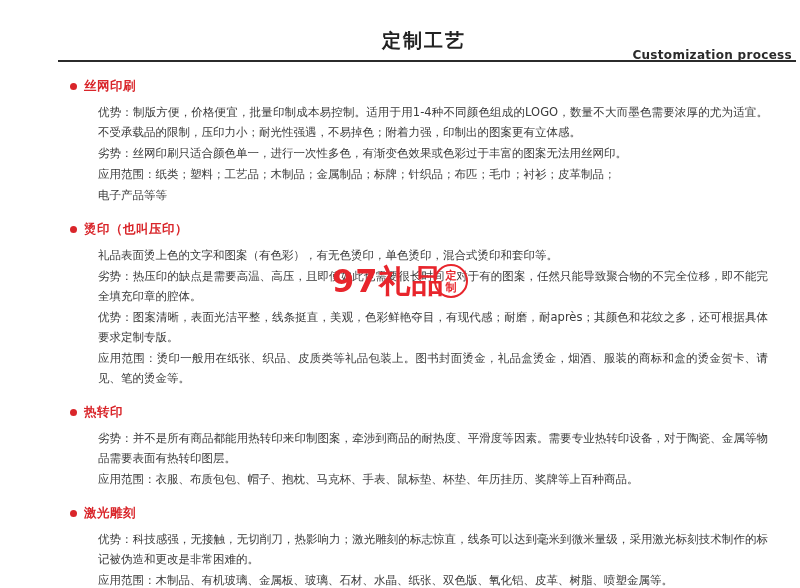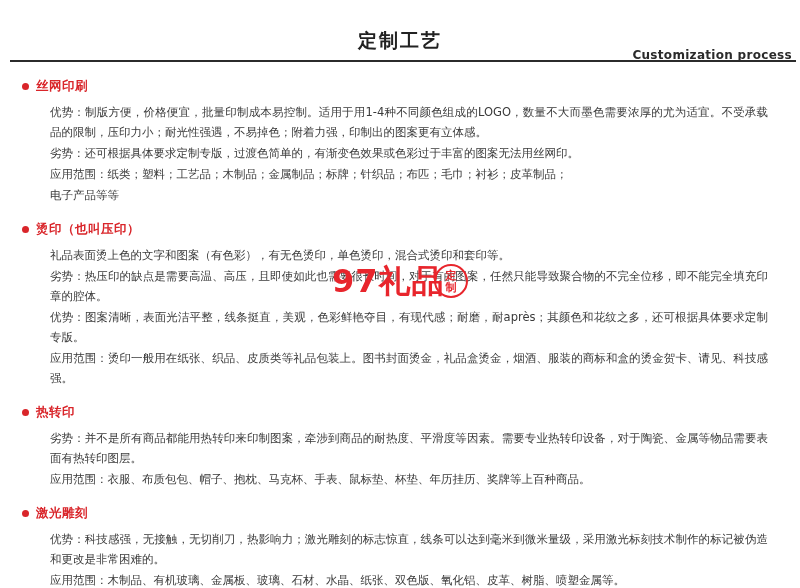--- a/index.html
+++ b/index.html
@@ -13,20 +13,21 @@
     font-family: "DejaVu Sans", "Liberation Sans", sans-serif;
     color: #333333;
     overflow: hidden;
     position: relative;
   }
   .page {
     position: relative;
     width: 800px;
     height: 588px;
     box-sizing: border-box;
+    padding-left: 48px;
   }
 
   
   .header {
     position: relative;
     padding-top: 28px;
     height: 62px;
     box-sizing: border-box;
   }
   .header-title {
@@ -144,36 +145,36 @@
 
   <div class="content">
 
     <div class="section">
       <div class="section-head">
         <span class="bullet"></span>
         <span class="section-title">丝网印刷</span>
       </div>
       <div class="para-list">
         <p class="para">优势：制版方便，价格便宜，批量印制成本易控制。适用于用1-4种不同颜色组成的LOGO，数量不大而墨色需要浓厚的尤为适宜。不受承载品的限制，压印力小；耐光性强遇，不易掉色；附着力强，印制出的图案更有立体感。</p>
-        <p class="para">劣势：还可根据具体要求定制专版，过渡色简单的，有渐变色效果或色彩过于丰富的图案无法用丝网印。</p>
+        <p class="para">劣势：丝网印刷只适合颜色单一，进行一次性多色，有渐变色效果或色彩过于丰富的图案无法用丝网印。</p>
         <p class="para">应用范围：纸类；塑料；工艺品；木制品；金属制品；标牌；针织品；布匹；毛巾；衬衫；皮革制品；</p>
         <p class="para">电子产品等等</p>
       </div>
     </div>
 
     <div class="section">
       <div class="section-head">
         <span class="bullet"></span>
         <span class="section-title">烫印（也叫压印）</span>
       </div>
       <div class="para-list">
         <p class="para">礼品表面烫上色的文字和图案（有色彩），有无色烫印，单色烫印，混合式烫印和套印等。</p>
         <p class="para">劣势：热压印的缺点是需要高温、高压，且即使如此也需要很长时间，对于有的图案，任然只能导致聚合物的不完全位移，即不能完全填充印章的腔体。</p>
         <p class="para">优势：图案清晰，表面光洁平整，线条挺直，美观，色彩鲜艳夺目，有现代感；耐磨，耐après；其颜色和花纹之多，还可根据具体要求定制专版。</p>
-        <p class="para">应用范围：烫印一般用在纸张、织品、皮质类等礼品包装上。图书封面烫金，礼品盒烫金，烟酒、服装的商标和盒的烫金贺卡、请见、科技感强。</p>
+        <p class="para">应用范围：烫印一般用在纸张、织品、皮质类等礼品包装上。图书封面烫金，礼品盒烫金，烟酒、服装的商标和盒的烫金贺卡、请见、笔的烫金等。</p>
       </div>
     </div>
 
     <div class="section">
       <div class="section-head">
         <span class="bullet"></span>
         <span class="section-title">热转印</span>
       </div>
       <div class="para-list">
         <p class="para">劣势：并不是所有商品都能用热转印来印制图案，牵涉到商品的耐热度、平滑度等因素。需要专业热转印设备，对于陶瓷、金属等物品需要表面有热转印图层。</p>

